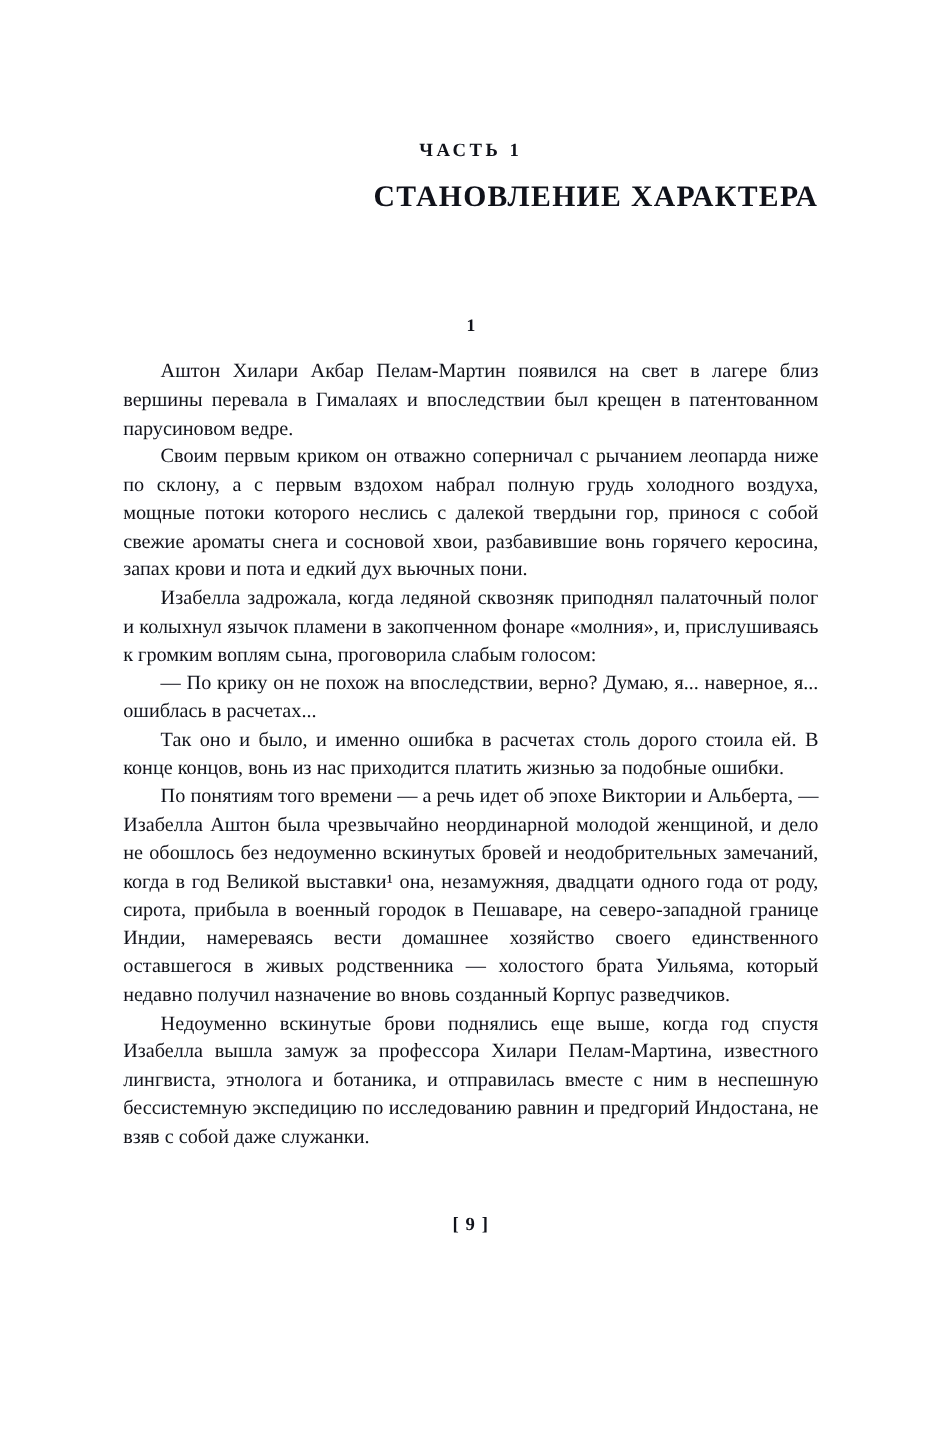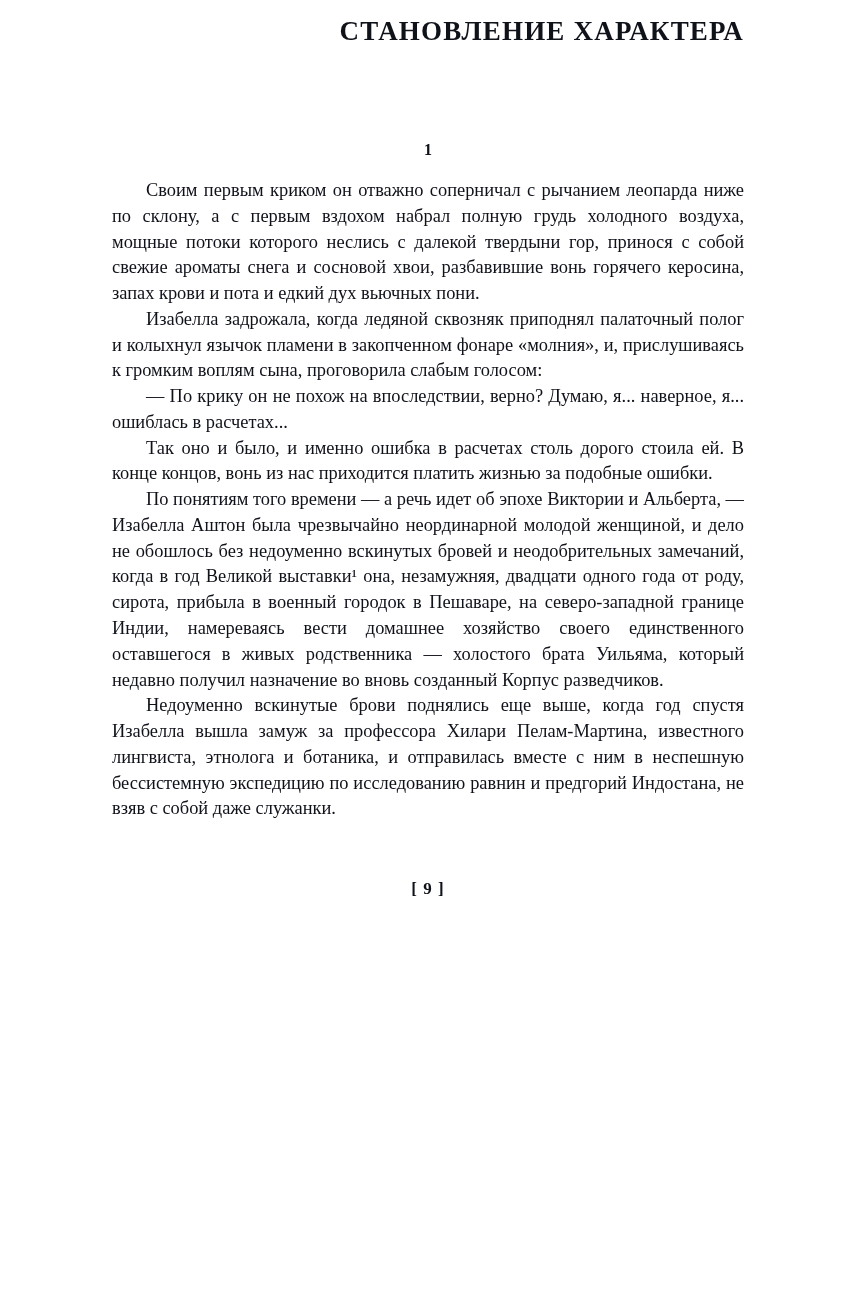--- a/index.html
+++ b/index.html
@@ -96,25 +96,27 @@
     margin-top: 57px;
     color: #10121a;
   }
 </style>
 </head>
 <body>
 
 <div class="page">
   <div class="content">
 
+    <div class="part-label">ЧАСТЬ 1</div>
     <div class="part-title">СТАНОВЛЕНИЕ ХАРАКТЕРА</div>
 
     <div class="chapter-number">1</div>
 
     <div class="body-text">
+      <p>Аштон Хилари Акбар Пелам-Мартин появился на свет в лагере близ вершины перевала в Гималаях и впоследствии был крещен в патентованном парусиновом ведре.</p>
       <p>Своим первым криком он отважно соперничал с рычанием леопарда ниже по склону, а с первым вздохом набрал полную грудь холодного воздуха, мощные потоки которого неслись с далекой твердыни гор, принося с собой свежие ароматы снега и сосновой хвои, разбавившие вонь горячего керосина, запах крови и пота и едкий дух вьючных пони.</p>
       <p>Изабелла задрожала, когда ледяной сквозняк приподнял палаточный полог и колыхнул язычок пламени в закопченном фонаре «молния», и, прислушиваясь к громким воплям сына, проговорила слабым голосом:</p>
       <p>— По крику он не похож на впоследствии, верно? Думаю, я... наверное, я... ошиблась в расчетах...</p>
       <p>Так оно и было, и именно ошибка в расчетах столь дорого стоила ей. В конце концов, вонь из нас приходится платить жизнью за подобные ошибки.</p>
       <p>По понятиям того времени — а речь идет об эпохе Виктории и Альберта, — Изабелла Аштон была чрезвычайно неординарной молодой женщиной, и дело не обошлось без недоуменно вскинутых бровей и неодобрительных замечаний, когда в год Великой выставки¹ она, незамужняя, двадцати одного года от роду, сирота, прибыла в военный городок в Пешаваре, на северо-западной границе Индии, намереваясь вести домашнее хозяйство своего единственного оставшегося в живых родственника — холостого брата Уильяма, который недавно получил назначение во вновь созданный Корпус разведчиков.</p>
       <p>Недоуменно вскинутые брови поднялись еще выше, когда год спустя Изабелла вышла замуж за профессора Хилари Пелам-Мартина, известного лингвиста, этнолога и ботаника, и отправилась вместе с ним в неспешную бессистемную экспедицию по исследованию равнин и предгорий Индостана, не взяв с собой даже служанки.</p>
     </div>
 
 
     <div class="page-number">[ 9 ]</div>

